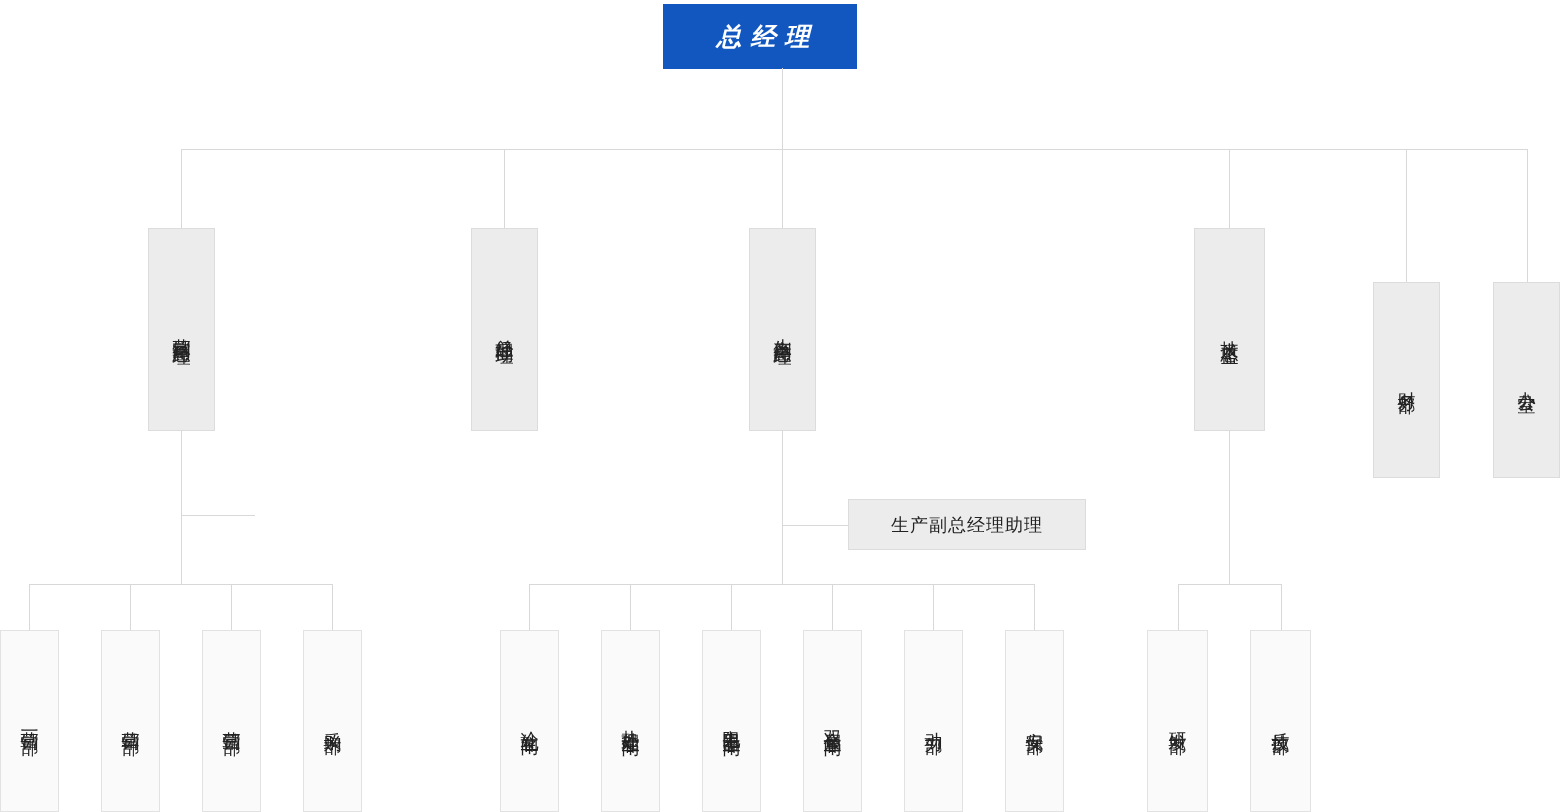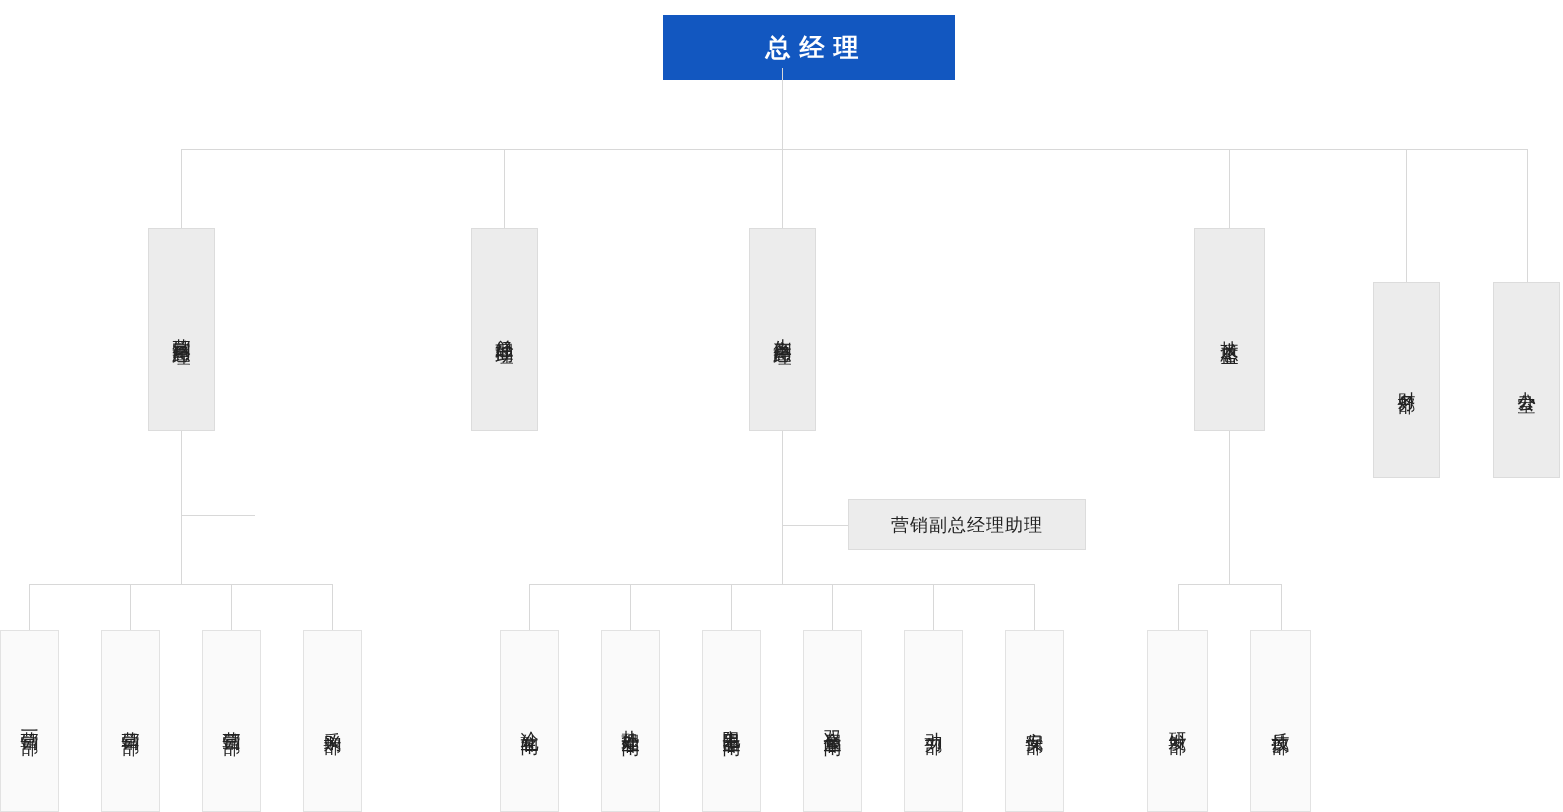--- a/index.html
+++ b/index.html
@@ -80,21 +80,21 @@
   .htext {
     white-space: nowrap;
     letter-spacing: 1px;
   }
 </style>
 </head>
 <body>
 
 <div id="chart">
 
-  <div class="node root" style="left:663px; top:15px; width:292px; height:65px;">
+  <div class="node root" style="left:663px; top:4px; width:194px; height:65px;font-style:italic;">
     <span class="htext">总 经 理</span>
   </div>
 
   <div class="line v" style="left:782px; top:68px; height:81px;"></div>
 
   <div class="line h" style="left:181px; top:149px; width:1347px;"></div>
 
   <div class="line v" style="left:181px;  top:149px; height:79px;"></div>
   <div class="line v" style="left:504px;  top:149px; height:79px;"></div>
   <div class="line v" style="left:782px;  top:149px; height:79px;"></div>
@@ -147,21 +147,21 @@
     <span class="vtext">营销三部</span>
   </div>
   <div class="node leaf" style="left:303px; top:630px; width:59px; height:182px;">
     <span class="vtext">采购部</span>
   </div>
 
   <div class="line v" style="left:782px; top:431px; height:153px;"></div>
   <div class="line h" style="left:782px; top:525px; width:66px;"></div>
 
   <div class="node assist" style="left:848px; top:499px; width:238px; height:51px;">
-    <span class="htext">营销副总经理助理</span>
+    <span class="htext">生产副总经理助理</span>
   </div>
 
   <div class="line h" style="left:529px; top:584px; width:506px;"></div>
   <div class="line v" style="left:529px;  top:584px; height:46px;"></div>
   <div class="line v" style="left:630px;  top:584px; height:46px;"></div>
   <div class="line v" style="left:731px;  top:584px; height:46px;"></div>
   <div class="line v" style="left:832px;  top:584px; height:46px;"></div>
   <div class="line v" style="left:933px;  top:584px; height:46px;"></div>
   <div class="line v" style="left:1034px; top:584px; height:46px;"></div>
 

